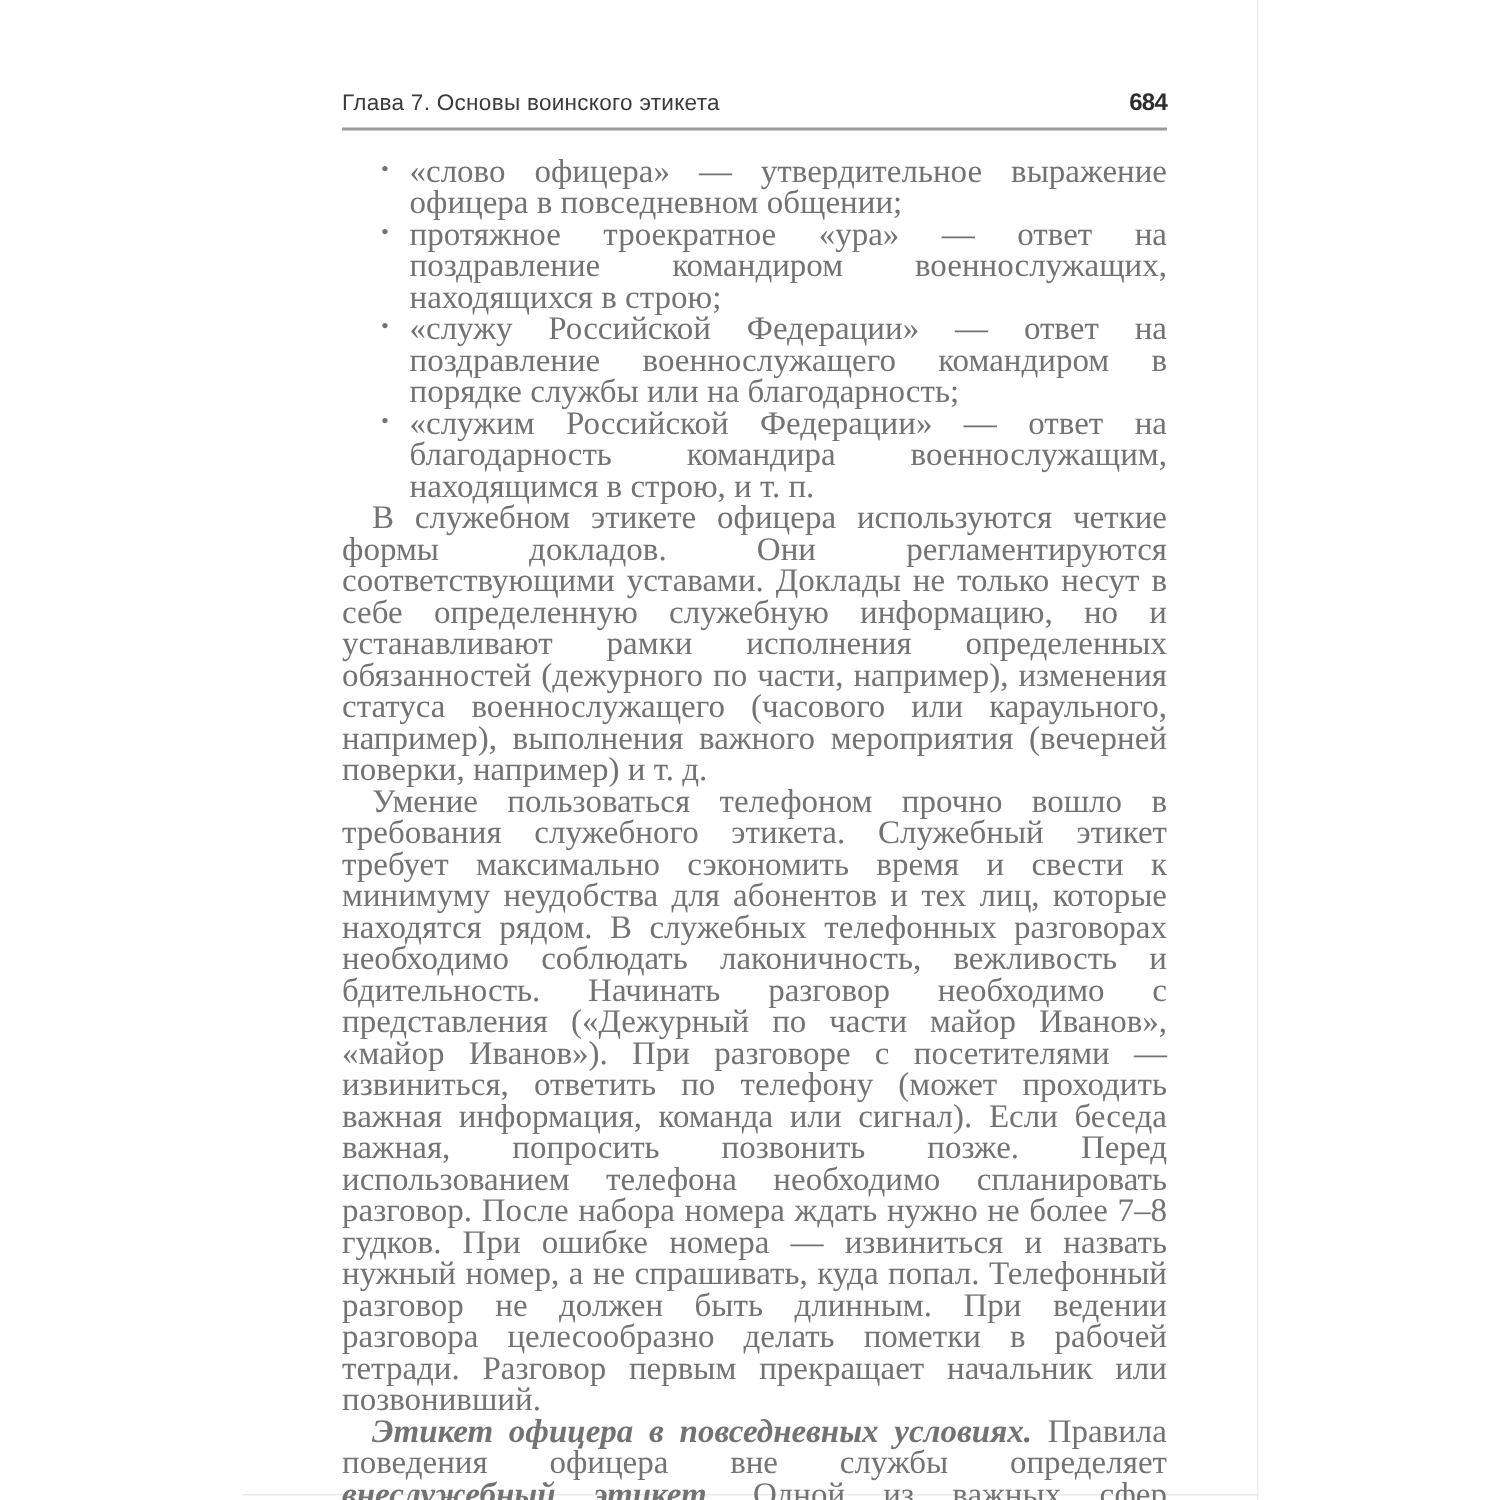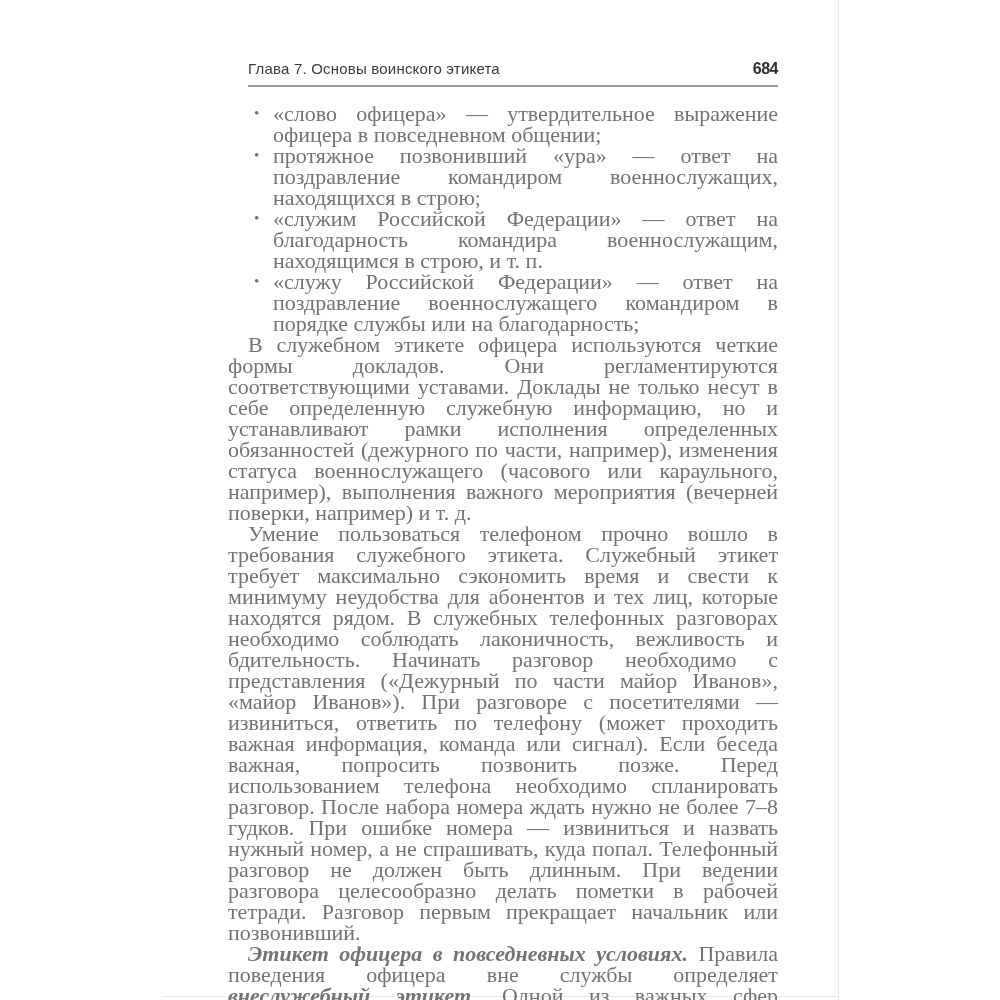--- a/index.html
+++ b/index.html
@@ -40,21 +40,20 @@
     color: #262626;
   }
   .header-row {
     display: flex;
     justify-content: space-between;
     align-items: baseline;
     font-family: "Liberation Sans", sans-serif;
     border-bottom: 2px solid #9b9b9b;
     padding-bottom: 7px;
     margin-bottom: 13px;
-    margin-left: 20px;
   }
   .chapter-title {
     font-size: 15px;
     color: #3a3a3a;
     letter-spacing: 0.2px;
   }
   .page-number {
     font-size: 16px;
     font-weight: 700;
     color: #2e2e2e;
@@ -99,23 +98,23 @@
 
   <div class="content">
     <div class="header-row">
       <span class="chapter-title">Глава 7. Основы воинского этикета</span>
       <span class="page-number">684</span>
     </div>
 
     <div class="body-text">
       <ul class="bullets" id="bullet-list">
           <li>«слово офицера» — утвердительное выражение офицера в повседневном общении;</li>
-          <li>протяжное позвонивший «ура» — ответ на поздравление командиром военнослужащих, находящихся в строю;</li>
+          <li>протяжное троекратное «ура» — ответ на поздравление командиром военнослужащих, находящихся в строю;</li>
+          <li>«служу Российской Федерации» — ответ на поздравление военнослужащего командиром в порядке службы или на благодарность;</li>
           <li>«служим Российской Федерации» — ответ на благодарность командира военнослужащим, находящимся в строю, и т. п.</li>
-          <li>«служу Российской Федерации» — ответ на поздравление военнослужащего командиром в порядке службы или на благодарность;</li>
         </ul>
       <div class="paragraphs" id="paragraph-container">
           <p><span>В служебном этикете офицера используются четкие </span><span class="seg-italic">формы докладов</span><span>. Они регламентируются соответствующими уставами. Доклады не только несут в себе определенную служебную информацию, но и устанавливают рамки исполнения определенных обязанностей (дежурного по части, например), изменения статуса военнослужащего (часового или караульного, например), выполнения важного мероприятия (вечерней поверки, например) и т. д.</span></p>
           <p><span class="seg-italic">Умение пользоваться телефоном</span><span> прочно вошло в требования служебного этикета. Служебный этикет требует максимально сэкономить время и свести к минимуму неудобства для абонентов и тех лиц, которые находятся рядом. В служебных телефонных разговорах необходимо соблюдать лаконичность, вежливость и бдительность. Начинать разговор необходимо с представления («Дежурный по части майор Иванов», «майор Иванов»). При разговоре с посетителями — извиниться, ответить по телефону (может проходить важная информация, команда или сигнал). Если беседа важная, попросить позвонить позже. Перед использованием телефона необходимо спланировать разговор. После набора номера ждать нужно не более 7–8 гудков. При ошибке номера — извиниться и назвать нужный номер, а не спрашивать, куда попал. Телефонный разговор не должен быть длинным. При ведении разговора целесообразно делать пометки в рабочей тетради. Разговор первым прекращает начальник или позвонивший.</span></p>
           <p><span class="seg-bold">Этикет офицера в повседневных условиях.</span><span> Правила поведения офицера вне службы определяет </span><span class="seg-bold">внеслужебный этикет</span><span>. Одной из важных сфер жизнедеятельности военнослужащего является бытовая сфера, где он общается с людьми, проводит свободное время, вступает в контакты со знакомыми и незнакомыми. Поэтому очень важно</span></p>
         </div>
     </div>
   </div>
 </div>
 

